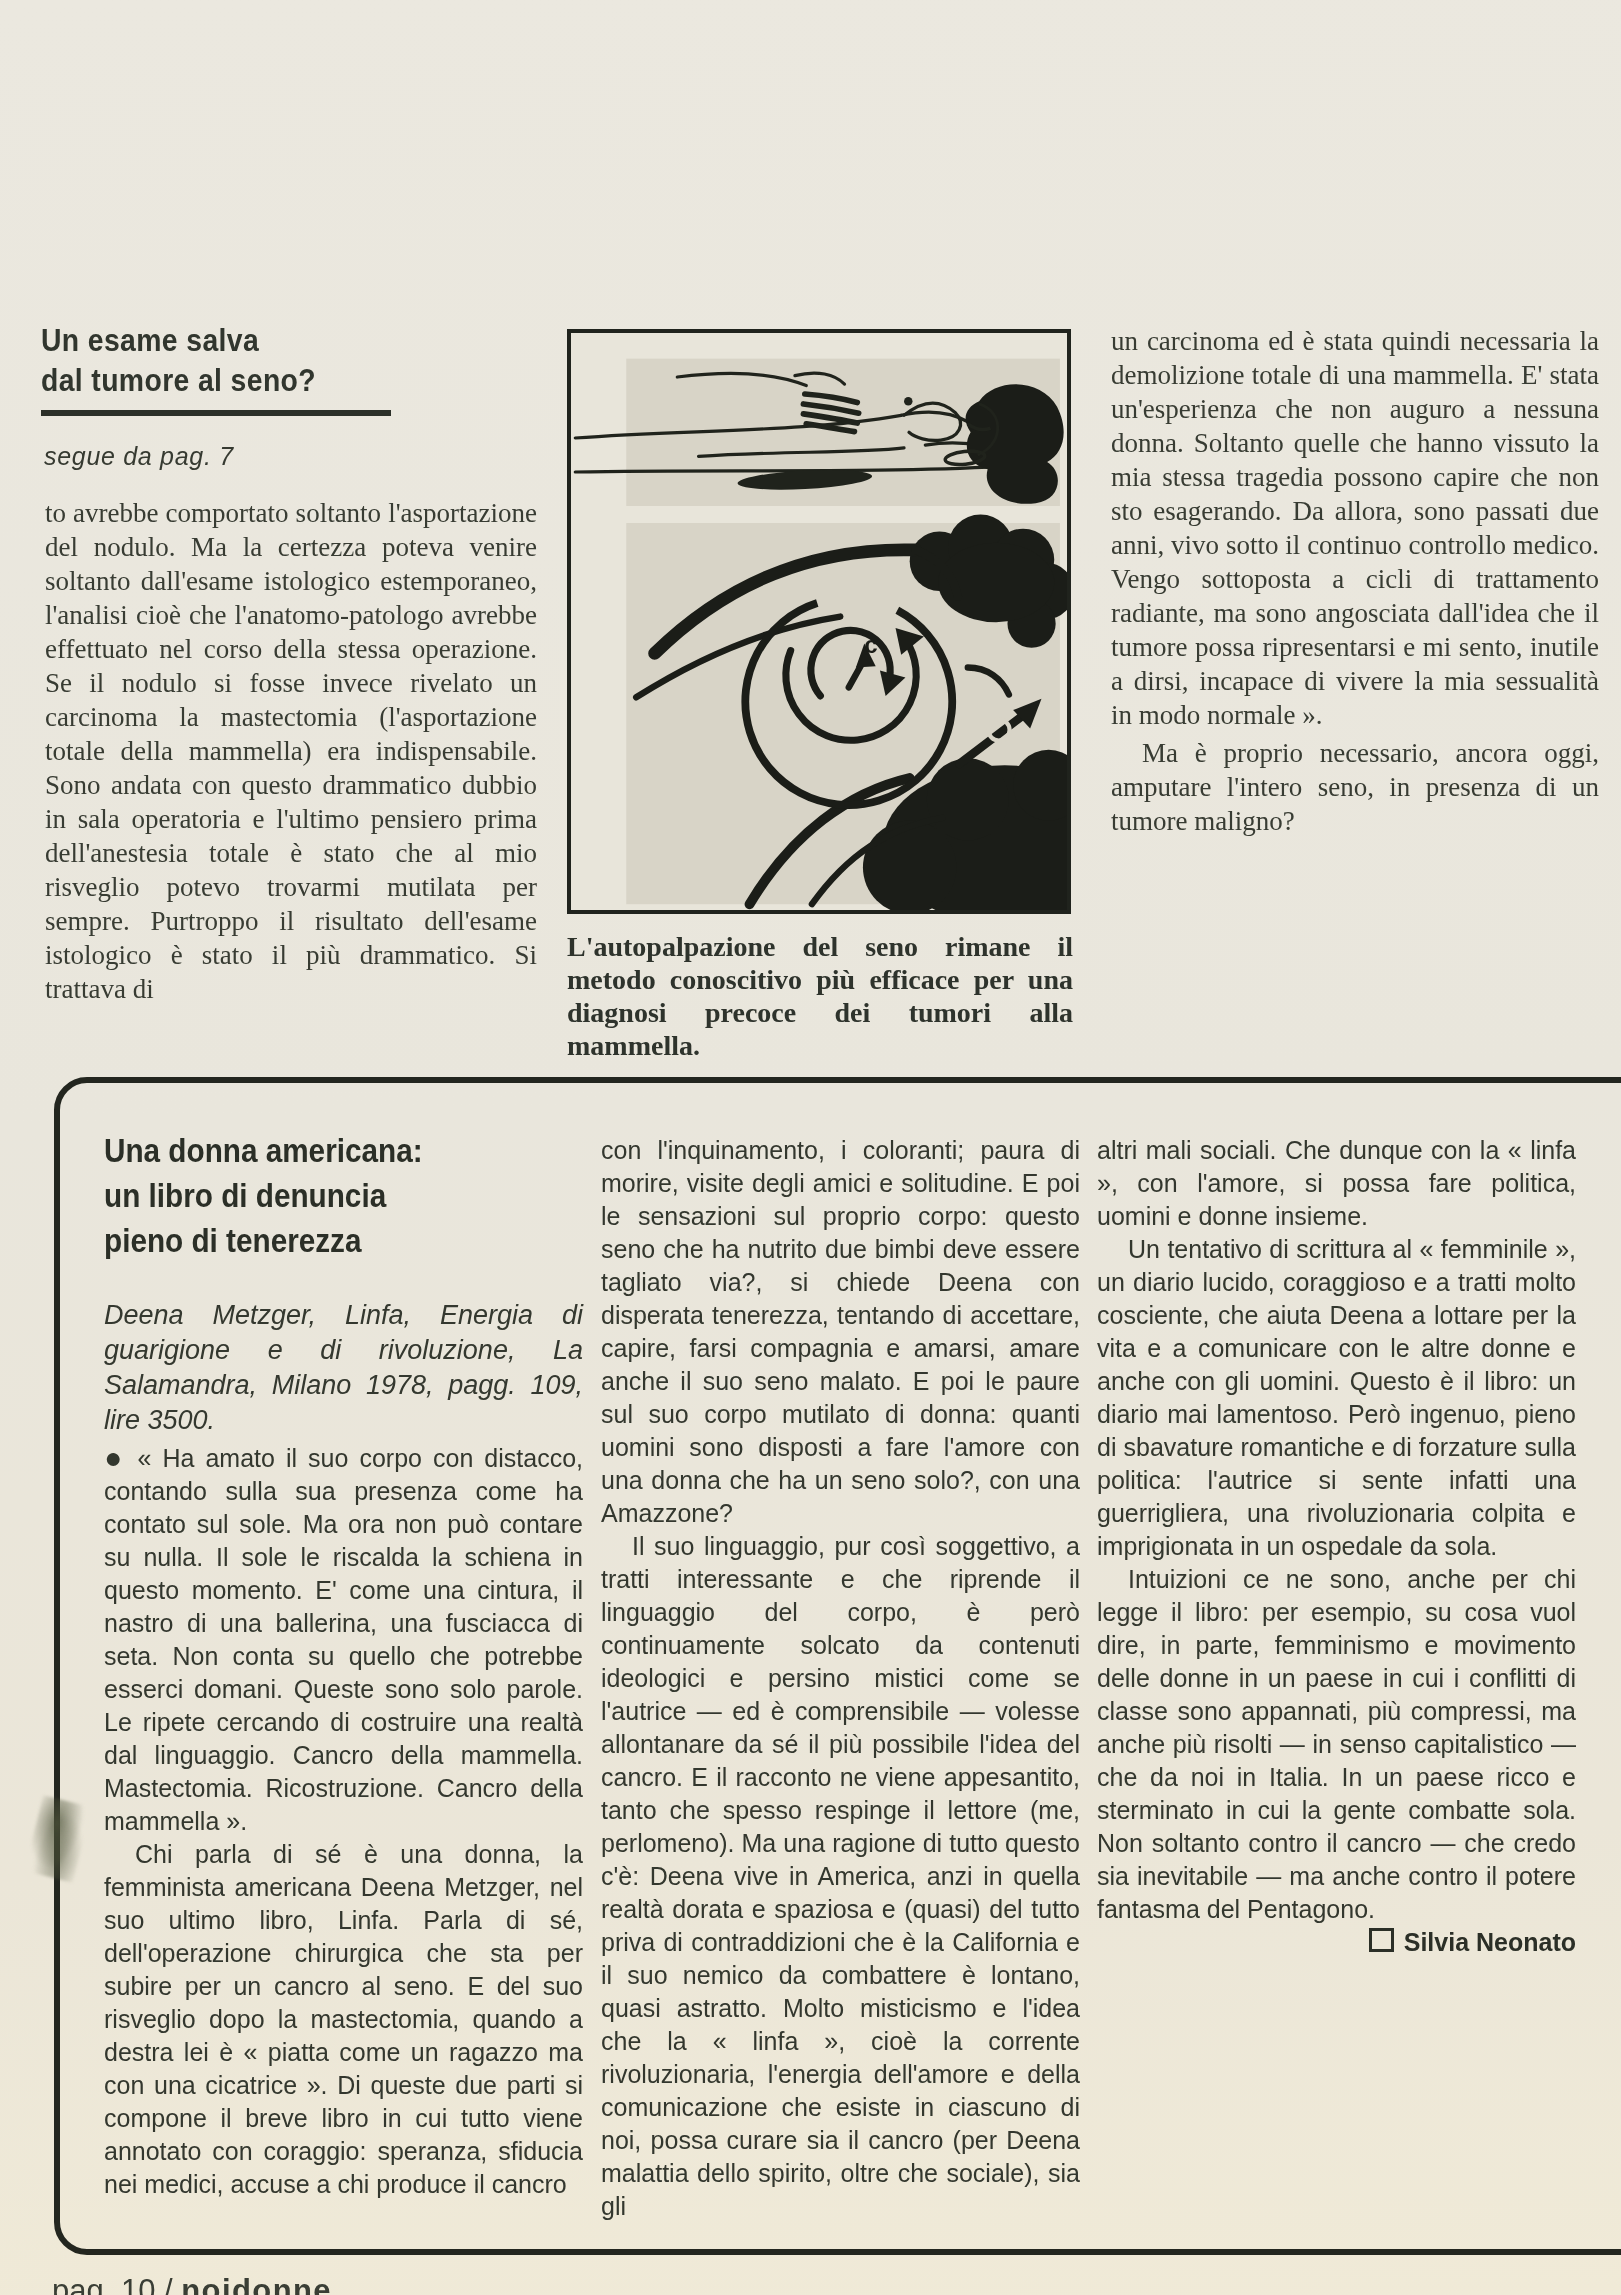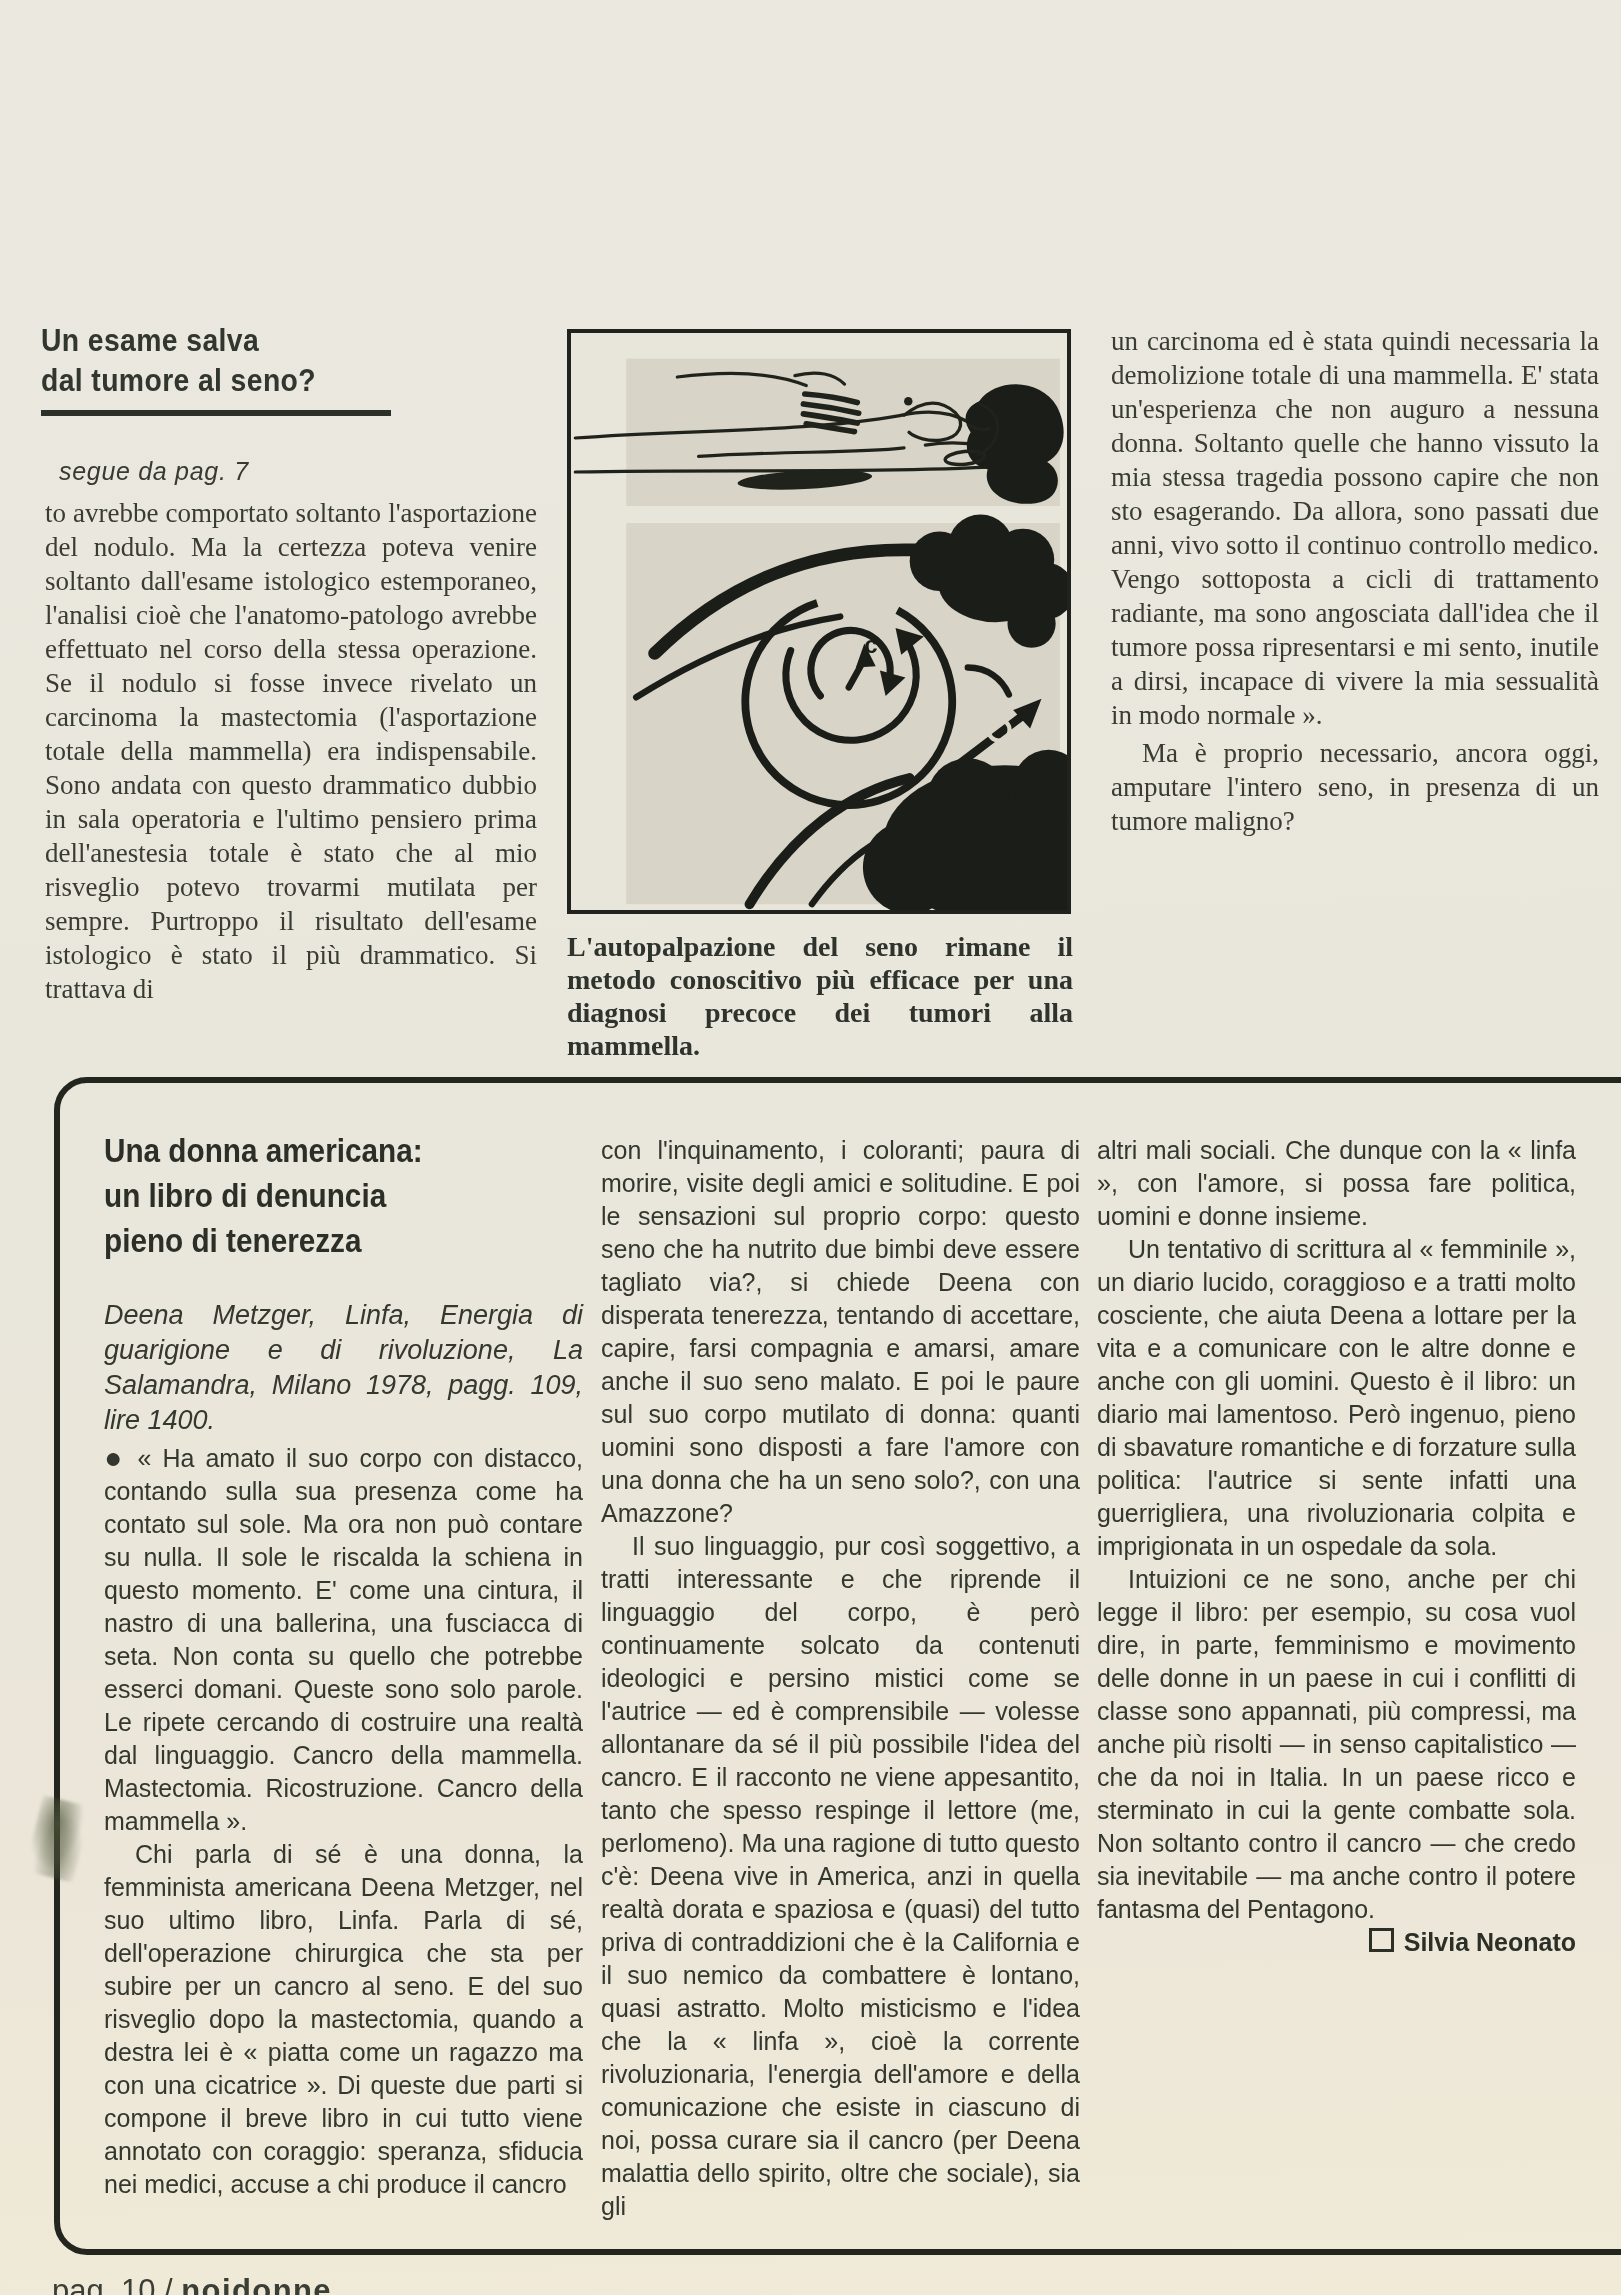--- a/index.html
+++ b/index.html
@@ -17,21 +17,21 @@
     font-family:"Liberation Sans","DejaVu Sans",sans-serif;
     font-weight:700;font-size:30.5px;line-height:40px;
     color:#31362e;letter-spacing:0.4px;
     transform:scaleX(.93);transform-origin:left top;white-space:nowrap;
   }
   .title-rule{
     position:absolute;left:41px;top:410px;width:350px;height:5.7px;
     background:#2c3029;
   }
   .segue{
-    position:absolute;left:41px;top:439px;margin:18px;
+    position:absolute;left:41px;top:439px;margin:3px;
     font-family:"Liberation Sans","DejaVu Sans",sans-serif;
     font-style:italic;font-size:25px;color:#363a31;letter-spacing:0.7px;
   }
   .col{position:absolute;text-align:justify;}
   .col p{margin:4px;}
   .col-left{left:41px;top:492px;width:500px;font-size:27px;line-height:34px;}
   .col-right{left:1107px;top:320px;width:496px;font-size:27px;line-height:34px;}
   .indent{text-indent:31px;}
   
   .art-frame{
@@ -179,21 +179,21 @@
 
   <div class="col col-right">
     <p>un carcinoma ed è stata quindi necessaria la demolizione totale di una mammella. E' stata un'esperienza che non auguro a nessuna donna. Soltanto quelle che hanno vissuto la mia stessa tragedia possono capire che non sto esagerando. Da allora, sono passati due anni, vivo sotto il continuo controllo medico. Vengo sottoposta a cicli di trattamento radiante, ma sono angosciata dall'idea che il tumore possa ripresentarsi e mi sento, inutile a dirsi, incapace di vivere la mia sessualità in modo normale ».</p>
     <p class="indent">Ma è proprio necessario, ancora oggi, amputare l'intero seno, in presenza di un tumore maligno?</p>
   </div>
 
   <div class="box-border"></div>
 
   <h2 class="review-title"><span>Una donna americana:</span><br><span>un libro di denuncia</span><br><span>pieno di tenerezza</span></h2>
 
-  <p class="biblio">Deena Metzger, Linfa, Energia di guarigione e di rivoluzione, La Salamandra, Milano 1978, pagg. 109, lire 1400.</p>
+  <p class="biblio">Deena Metzger, Linfa, Energia di guarigione e di rivoluzione, La Salamandra, Milano 1978, pagg. 109, lire 3500.</p>
 
   <div class="rcol rcol-1">
     <p><span class="bullet">●</span><span>« Ha amato il suo corpo con distacco, contando sulla sua presenza come ha contato sul sole. Ma ora non può contare su nulla. Il sole le riscalda la schiena in questo momento. E' come una cintura, il nastro di una ballerina, una fusciacca di seta. Non conta su quello che potrebbe esserci domani. Queste sono solo parole. Le ripete cercando di costruire una realtà dal linguaggio. Cancro della mammella. Mastectomia. Ricostruzione. Cancro della mammella ».</span></p>
     <p class="indent">Chi parla di sé è una donna, la femminista americana Deena Metzger, nel suo ultimo libro, Linfa. Parla di sé, dell'operazione chirurgica che sta per subire per un cancro al seno. E del suo risveglio dopo la mastectomia, quando a destra lei è « piatta come un ragazzo ma con una cicatrice ». Di queste due parti si compone il breve libro in cui tutto viene annotato con coraggio: speranza, sfiducia nei medici, accuse a chi produce il cancro</p>
   </div>
 
   <div class="rcol rcol-2">
     <p>con l'inquinamento, i coloranti; paura di morire, visite degli amici e solitudine. E poi le sensazioni sul proprio corpo: questo seno che ha nutrito due bimbi deve essere tagliato via?, si chiede Deena con disperata tenerezza, tentando di accettare, capire, farsi compagnia e amarsi, amare anche il suo seno malato. E poi le paure sul suo corpo mutilato di donna: quanti uomini sono disposti a fare l'amore con una donna che ha un seno solo?, con una Amazzone?</p>
     <p class="indent">Il suo linguaggio, pur così soggettivo, a tratti interessante e che riprende il linguaggio del corpo, è però continuamente solcato da contenuti ideologici e persino mistici come se l'autrice — ed è comprensibile — volesse allontanare da sé il più possibile l'idea del cancro. E il racconto ne viene appesantito, tanto che spesso respinge il lettore (me, perlomeno). Ma una ragione di tutto questo c'è: Deena vive in America, anzi in quella realtà dorata e spaziosa e (quasi) del tutto priva di contraddizioni che è la California e il suo nemico da combattere è lontano, quasi astratto. Molto misticismo e l'idea che la « linfa », cioè la corrente rivoluzionaria, l'energia dell'amore e della comunicazione che esiste in ciascuno di noi, possa curare sia il cancro (per Deena malattia dello spirito, oltre che sociale), sia gli</p>
   </div>

